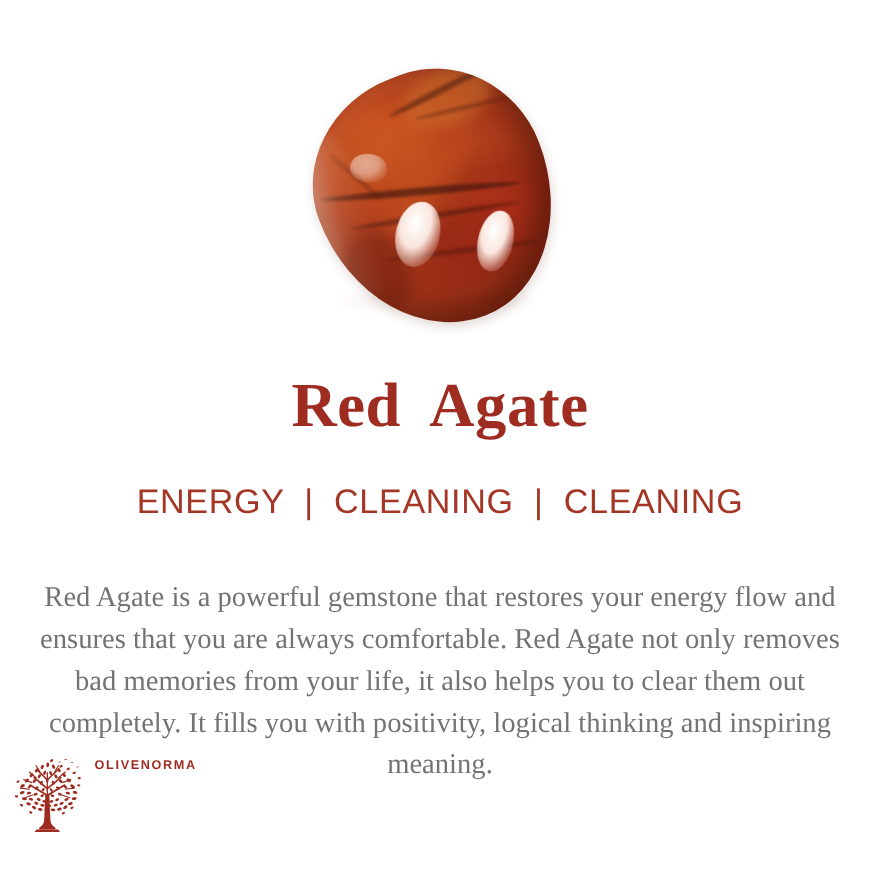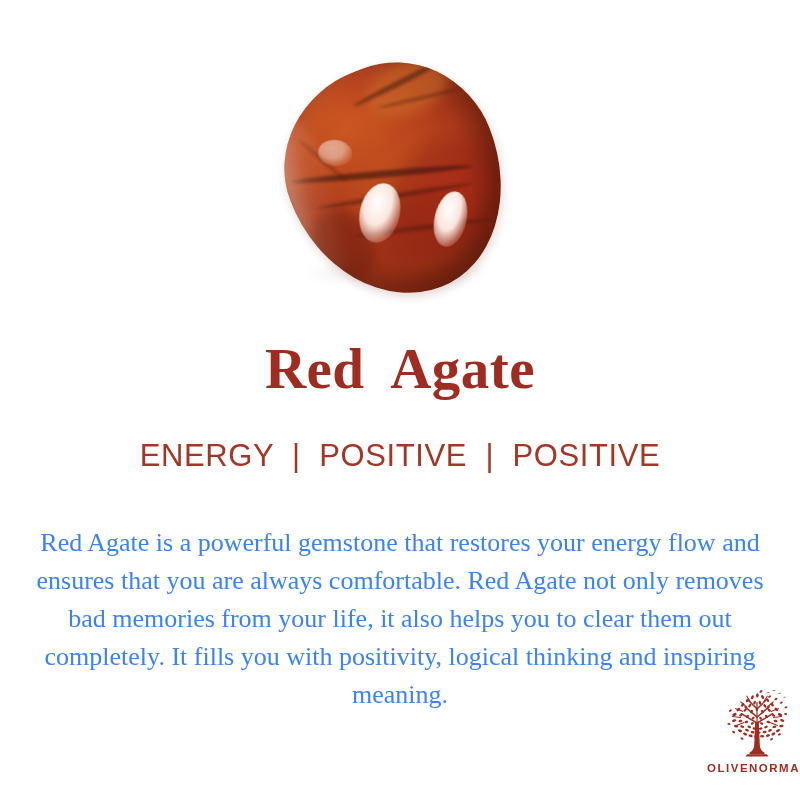--- a/index.html
+++ b/index.html
@@ -149,32 +149,32 @@
   
   .body-copy {
     position: absolute;
     left: 22px;
     top: 498px;
     width: 756px;
     text-align: center;
     font-family: "Liberation Serif", "DejaVu Serif", serif;
     font-size: 26px;
     line-height: 38px;
-    color: #3b82f6;
+    color: #737373;
   }
 
   
   .logo {
     position: absolute;
     left: 0;
     top: 688px;
     width: 800px;
     display: flex;
-    flex-direction: column;
-    align-items: flex-end;
+    flex-direction: row;
+    align-items: flex-start;
   }
   .logo-mark {
     width: 86px;
     height: 72px;
     display: block;
   }
   .logo-word {
     margin-top: 2px;
     font-family: "Liberation Sans", "DejaVu Sans", sans-serif;
     font-weight: 700;
@@ -207,21 +207,21 @@
           <span class="hl h3"></span>
           <span class="hl h1"></span>
           <span class="hl h2"></span>
         </div>
       </div>
     </div>
   </div>
 
   <div class="title">Red Agate</div>
 
-  <div class="subtitle">ENERGY  |  POSITIVE  |  POSITIVE</div>
+  <div class="subtitle">ENERGY  |  CLEANING  |  CLEANING</div>
 
   <p class="body-copy">Red Agate is a powerful gemstone that restores your energy flow and ensures that you are always comfortable. Red Agate not only removes bad memories from your life, it also helps you to clear them out completely. It fills you with positivity, logical thinking and inspiring meaning.</p>
 
   <div class="logo">
     <svg class="logo-mark" viewBox="0 0 86 72" aria-hidden="true">
       <g fill="#9e2c21">
 
         <path d="M41.2 34 L40.2 57 C40.0 60.5 38.6 63.0 35.6 64.6 L35.6 66.2 L50.4 66.2 L50.4 64.6 C47.4 63.0 46.0 60.5 45.8 57 L44.8 34 Z"></path>
         <path d="M33.2 66.2 L52.8 66.2 L54.6 68.4 L31.4 68.4 Z"></path>
 

